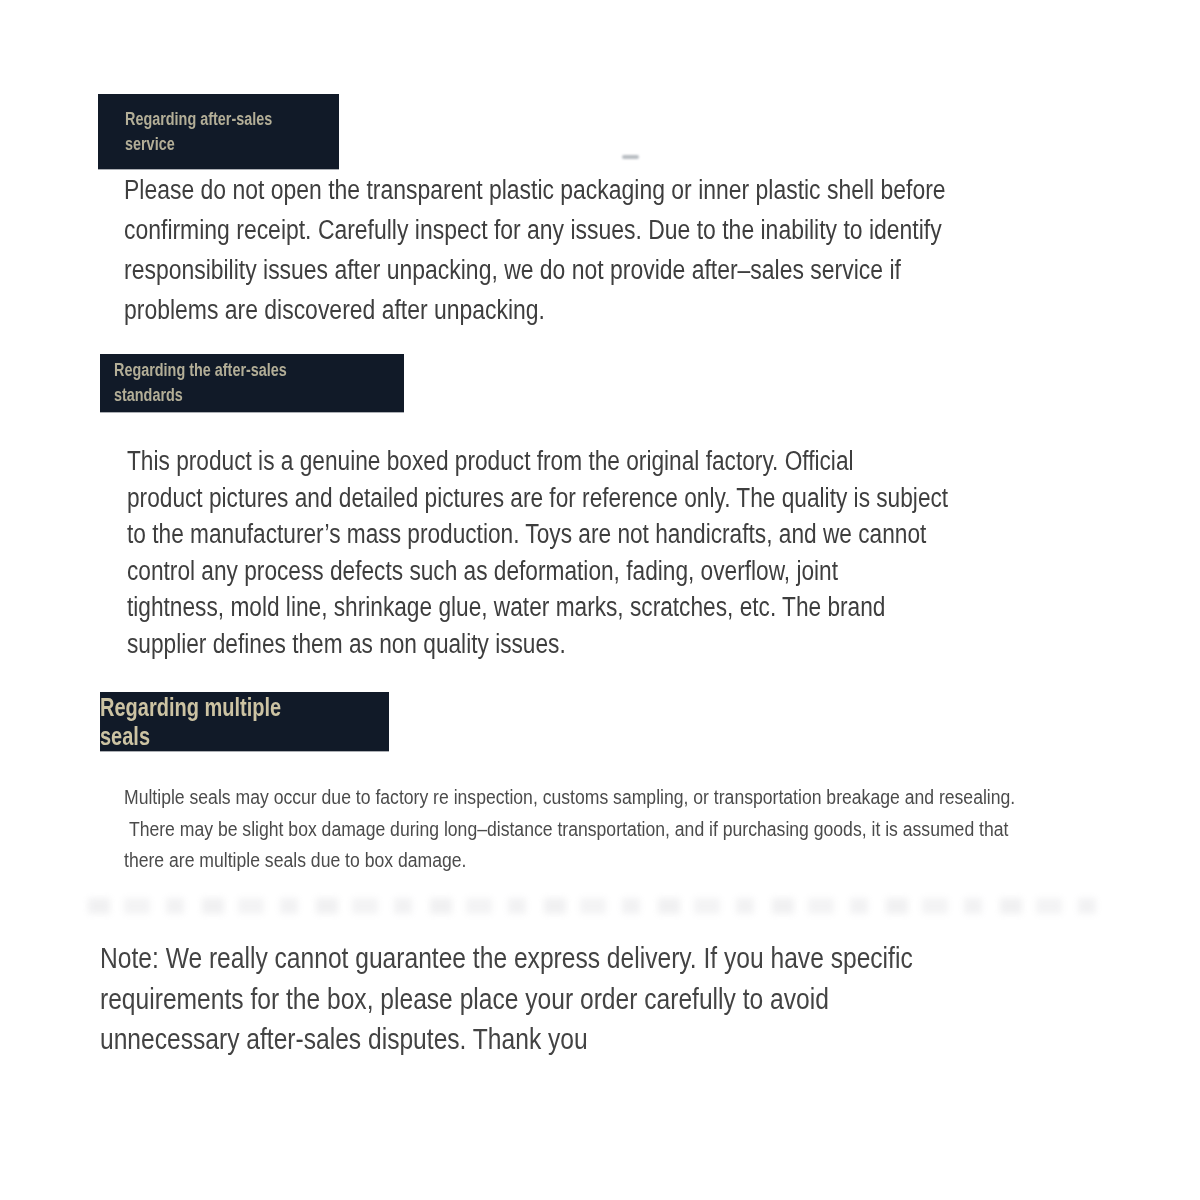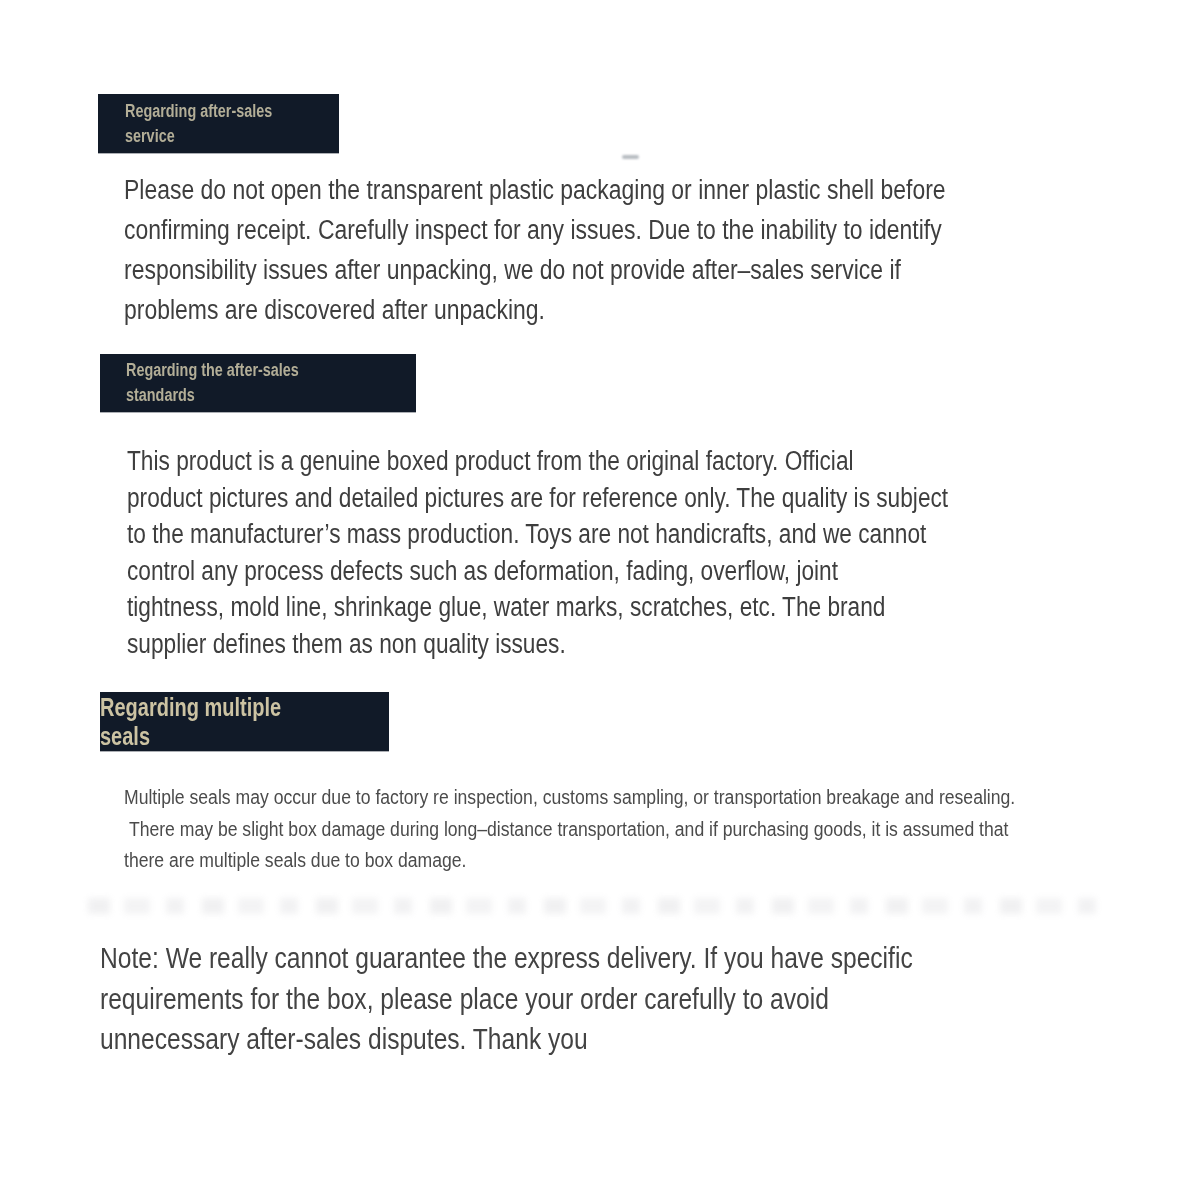--- a/index.html
+++ b/index.html
@@ -24,22 +24,22 @@
     align-items: center;
     font-weight: bold;
     box-shadow: 0 1px 0 rgba(17,26,40,.35);
   }
   .badge .lbl {
     display: inline-block;
     white-space: pre-line;
     transform: scaleX(.8);
     transform-origin: 0 50%;
   }
-  .badge-1 { left: 98px;  top: 94px;  width: 214px; height: 59px; padding-left: 27px; font-size: 18px; line-height: 25px; }
-  .badge-2 { left: 100px; top: 354px; width: 290px; height: 58px; padding-left: 26px; font-size: 18px; line-height: 25px; }
+  .badge-1 { left: 98px;  top: 94px;  width: 214px; height: 75px; padding-left: 27px; font-size: 18px; line-height: 25px; }
+  .badge-2 { left: 100px; top: 354px; width: 290px; height: 58px; padding-left: 14px; font-size: 18px; line-height: 25px; }
   .badge-3 { left: 100px; top: 692px; width: 289px; height: 59px; font-size: 25px;
              color: var(--badge-highlight-text-color, #ccc3a3); }
 
   
   .para {
     position: absolute;
     white-space: pre-wrap;
     color: var(--body-text-color, #3e3e3e);
     transform-origin: 0 0;
   }

